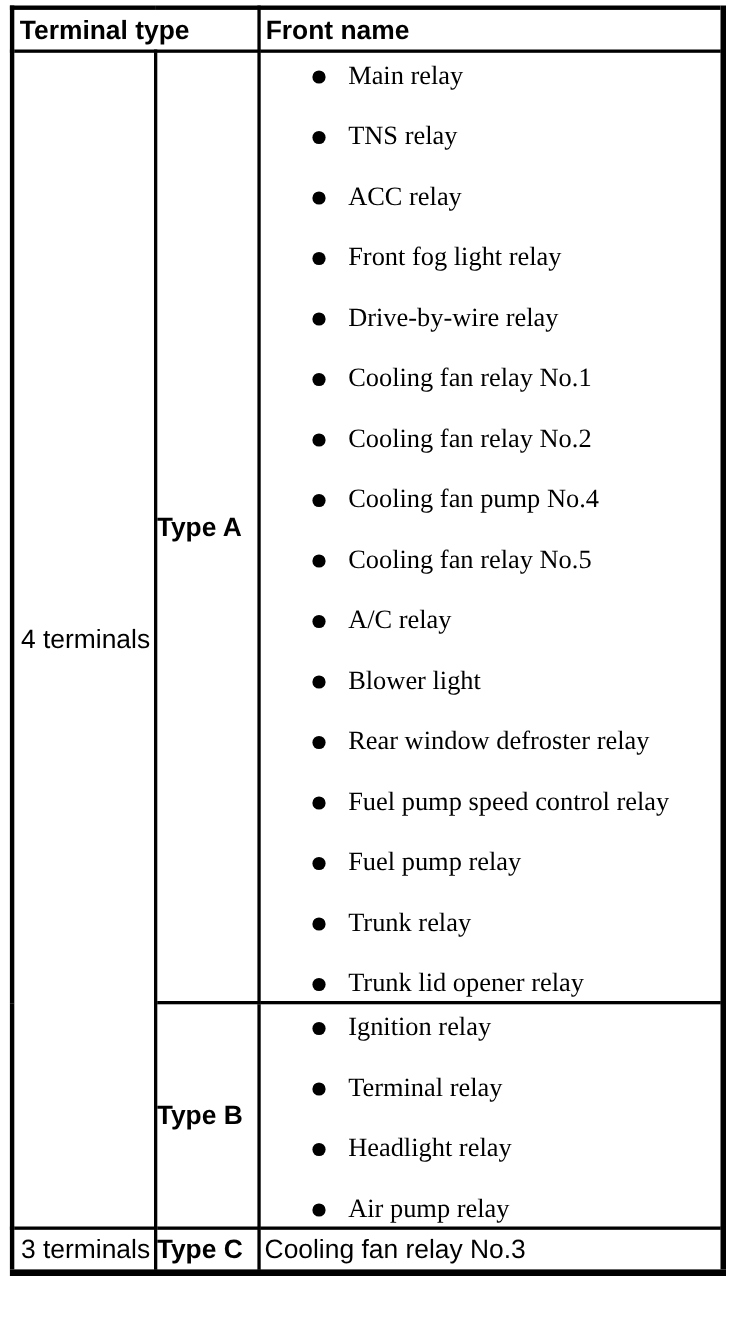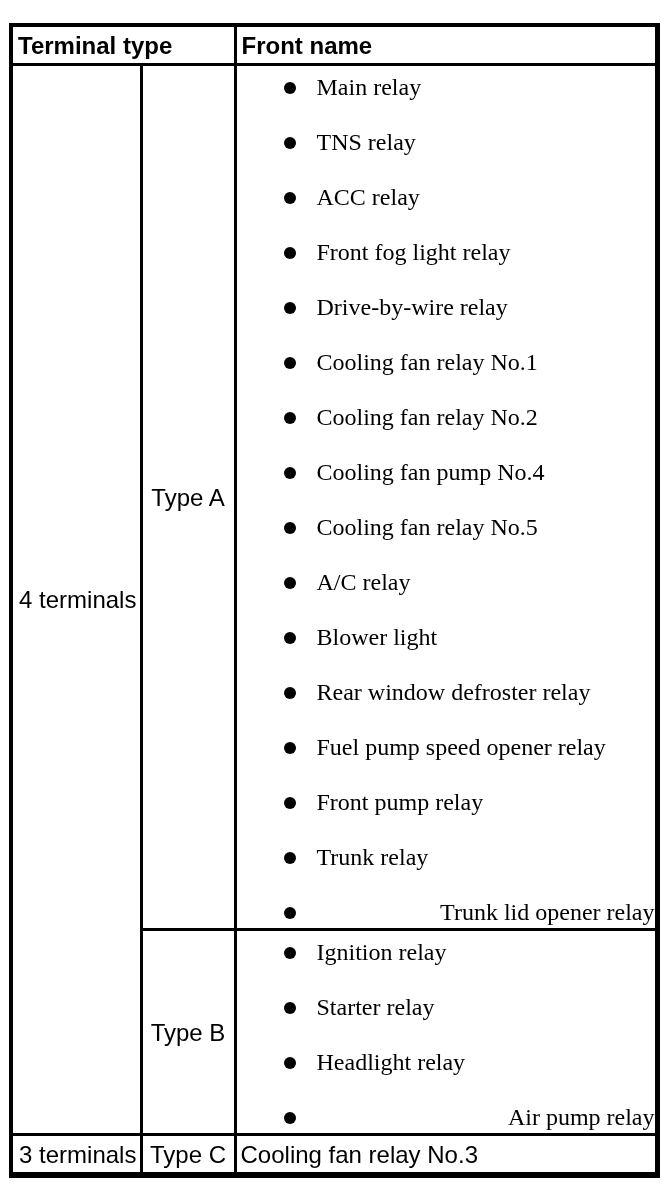--- a/index.html
+++ b/index.html
@@ -11,21 +11,21 @@
     width: 672px;
     height: 1202px;
     font-family: "Liberation Sans", "DejaVu Sans", sans-serif;
     color: #000000;
     -webkit-font-smoothing: none;
   }
   table.spec-table {
     border-collapse: collapse;
     table-layout: fixed;
     width: 646px;
-    margin: 23px 0 0 9px;
+    margin: 5px 0 0 9px;
     border: 4px solid #000;
     border-right-width: 5px;
     border-bottom-width: 6px;
   }
   col.col-terminal { width: 130px; }
   col.col-type { width: 94px; }
   col.col-part { width: 422px; }
   td {
     border: 3px solid #000;
     font-size: 24px;
@@ -37,42 +37,41 @@
   tr.header-row td {
     height: 36px;
     font-weight: bold;
     padding-left: 5px;
   }
   td.cell-terminal {
     padding-left: 3px;
     text-align: center;
   }
   td.cell-type {
-    text-align: center;
+    font-weight: bold;
   }
   td.cell-parts {
     vertical-align: top;
     font-family: Liberation Serif, serif;
   }
   td.cell-part-plain {
     height: 36px;
     padding-left: 4px;
   }
   ul.parts-list {
     list-style: none;
     margin: 0;
     padding: 6px 0 0 80px;
   }
   ul.parts-list li {
     position: relative;
     margin: 0 0 24px 0;
   }
   ul.parts-list li:last-child {
     margin-bottom: 0;
-    text-align: right;
   }
   ul.parts-list .bullet {
     position: absolute;
     left: -33px;
     top: 10px;
     width: 12px;
     height: 12px;
     border-radius: 50%;
     background: #000;
   }
@@ -107,34 +106,34 @@
           <li><span class="bullet"></span><span class="part-text">ACC relay</span></li>
           <li><span class="bullet"></span><span class="part-text">Front fog light relay</span></li>
           <li><span class="bullet"></span><span class="part-text">Drive-by-wire relay</span></li>
           <li><span class="bullet"></span><span class="part-text">Cooling fan relay No.1</span></li>
           <li><span class="bullet"></span><span class="part-text">Cooling fan relay No.2</span></li>
           <li><span class="bullet"></span><span class="part-text">Cooling fan pump No.4</span></li>
           <li><span class="bullet"></span><span class="part-text">Cooling fan relay No.5</span></li>
           <li><span class="bullet"></span><span class="part-text">A/C relay</span></li>
           <li><span class="bullet"></span><span class="part-text">Blower light</span></li>
           <li><span class="bullet"></span><span class="part-text">Rear window defroster relay</span></li>
-          <li><span class="bullet"></span><span class="part-text">Fuel pump speed opener relay</span></li>
-          <li><span class="bullet"></span><span class="part-text">Front pump relay</span></li>
+          <li><span class="bullet"></span><span class="part-text">Fuel pump speed control relay</span></li>
+          <li><span class="bullet"></span><span class="part-text">Fuel pump relay</span></li>
           <li><span class="bullet"></span><span class="part-text">Trunk relay</span></li>
           <li><span class="bullet"></span><span class="part-text">Trunk lid opener relay</span></li>
         </ul>
       </td>
     </tr>
 
     <tr>
       <td class="cell-type">Type B</td>
       <td class="cell-parts">
         <ul class="parts-list">
           <li><span class="bullet"></span><span class="part-text">Ignition relay</span></li>
-          <li><span class="bullet"></span><span class="part-text">Starter relay</span></li>
+          <li><span class="bullet"></span><span class="part-text">Terminal relay</span></li>
           <li><span class="bullet"></span><span class="part-text">Headlight relay</span></li>
           <li><span class="bullet"></span><span class="part-text">Air pump relay</span></li>
         </ul>
       </td>
     </tr>
 
     <tr>
       <td class="cell-terminal">3 terminals</td>
       <td class="cell-type">Type C</td>
       <td class="cell-part-plain">Cooling fan relay No.3</td>

